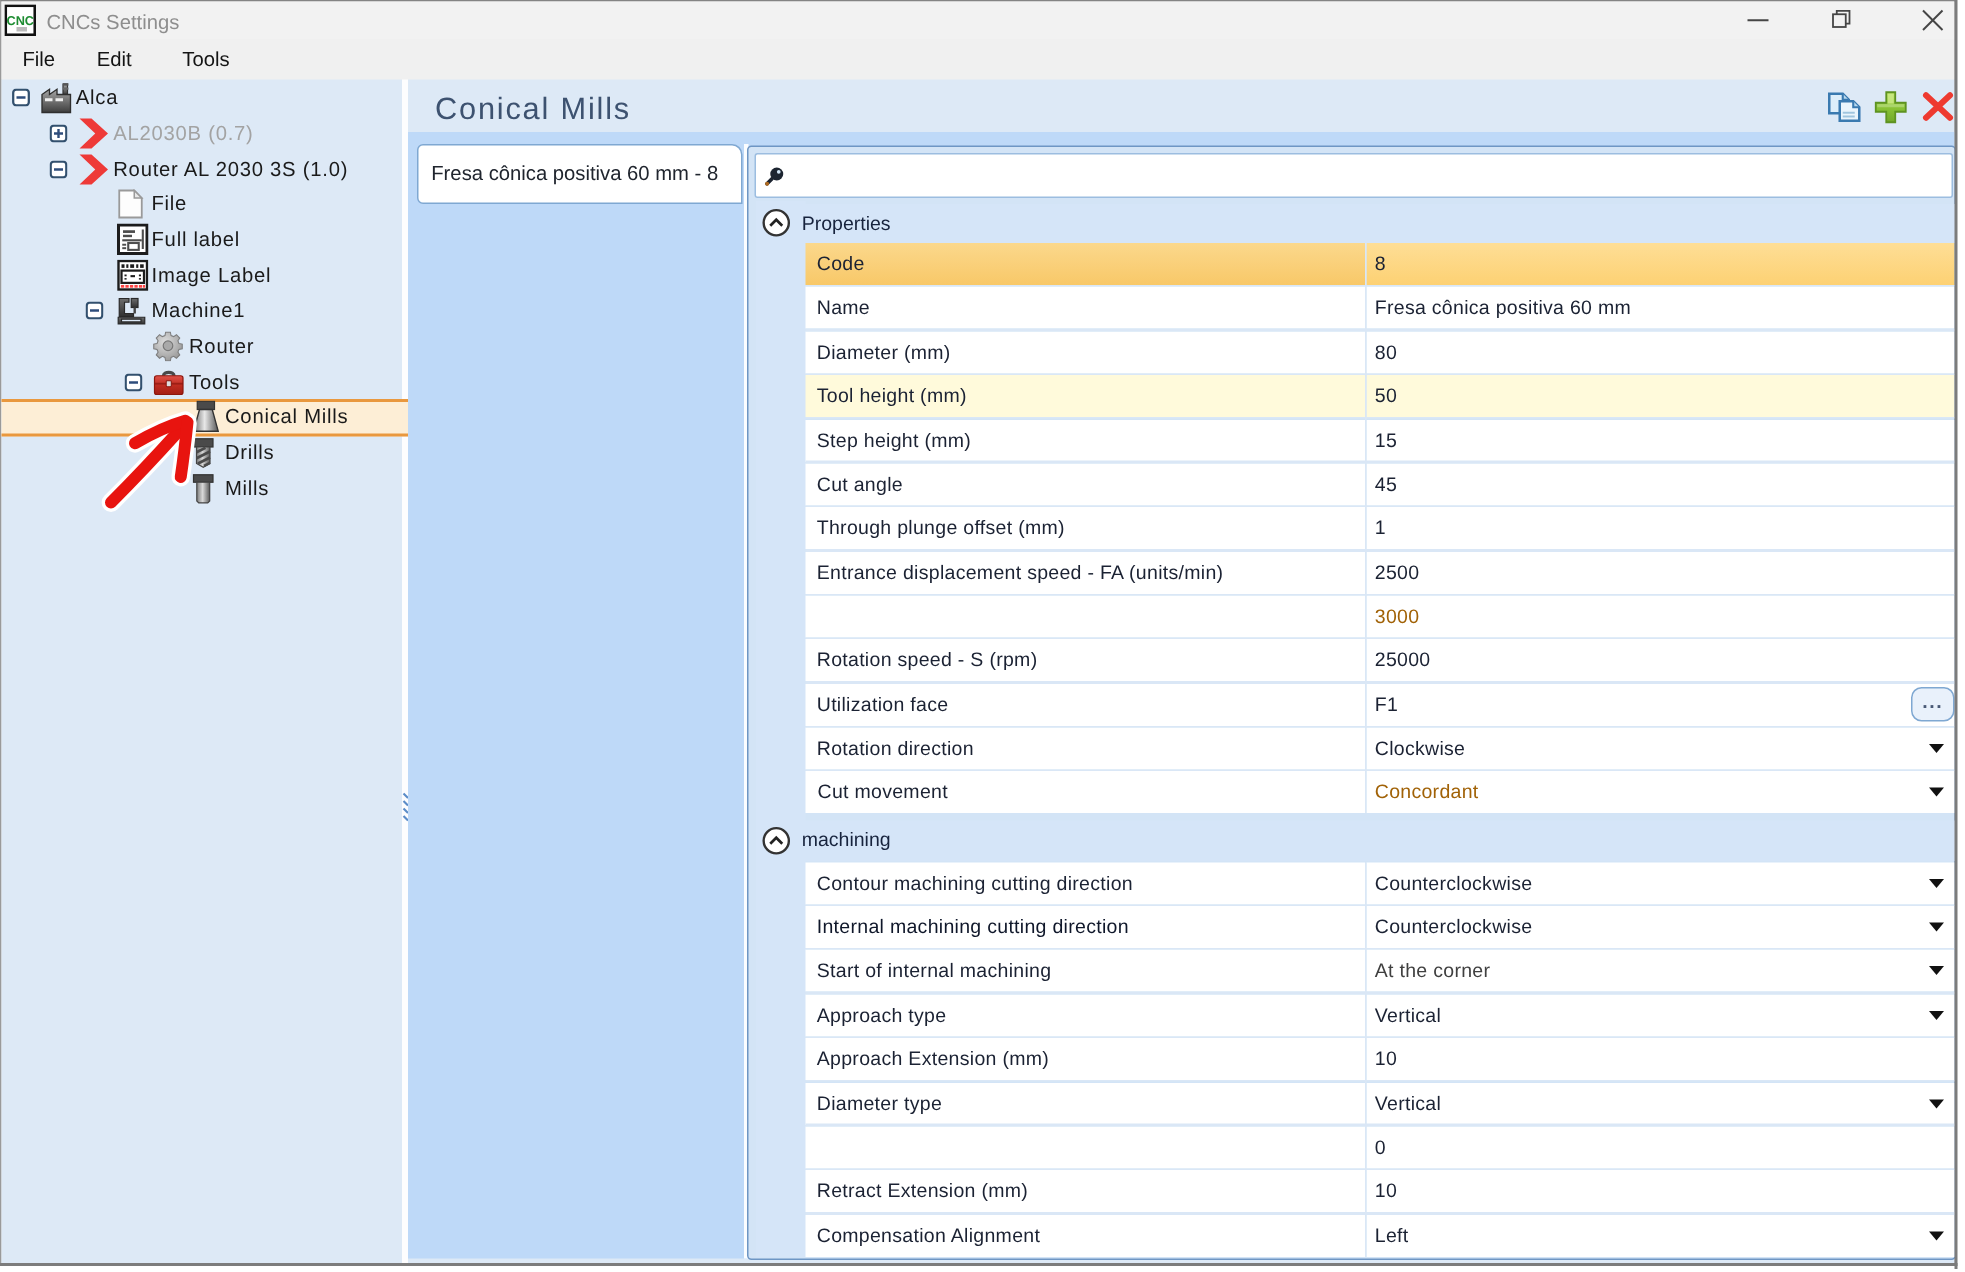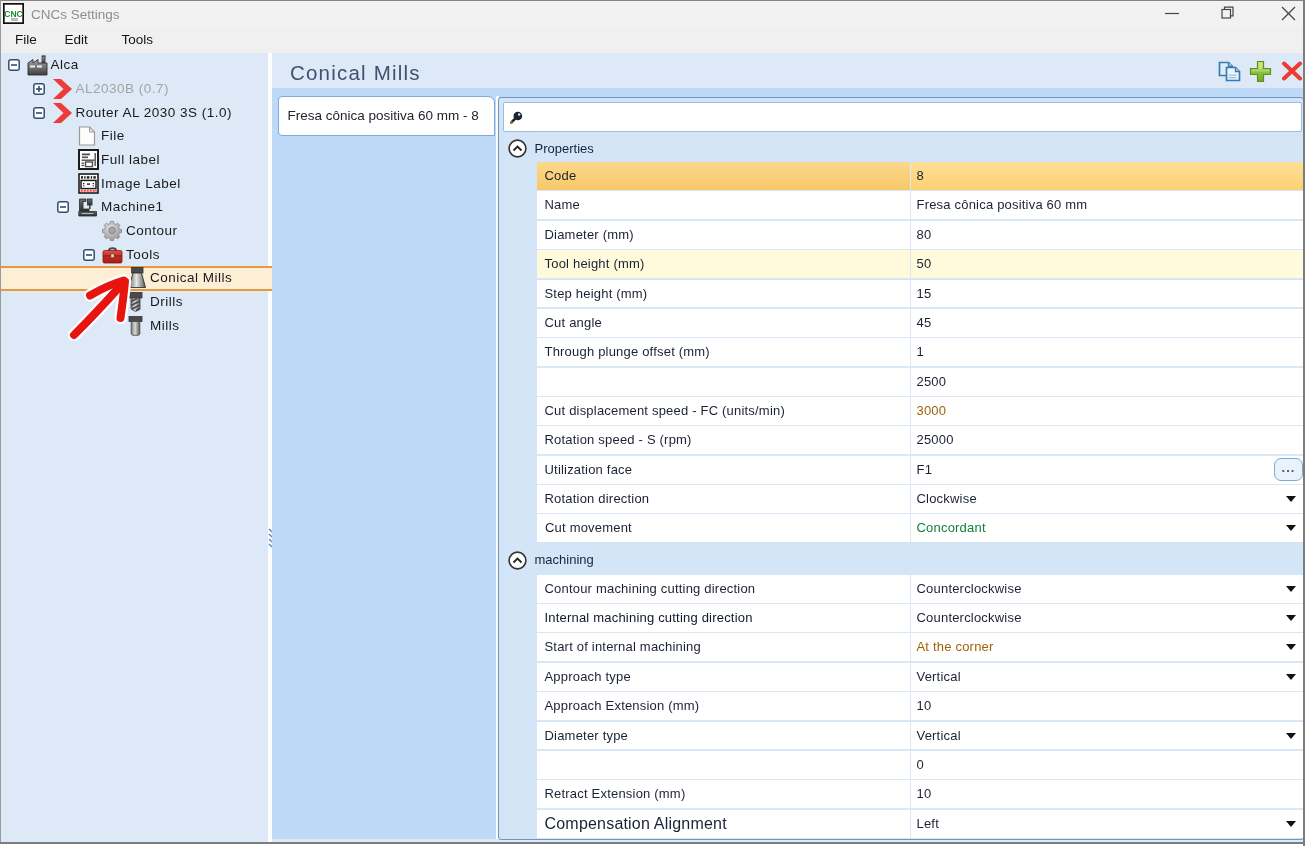--- a/index.html
+++ b/index.html
@@ -116,65 +116,65 @@
 <div style="position:absolute;left:536.0px;top:307.9px;width:372.5px;height:28.0px;background:#fff"></div>
 <div style="position:absolute;left:910.0px;top:307.9px;width:391.5px;height:28.0px;background:#fff"></div>
 <div style="position:absolute;left:543.5px;top:311.9px;height:20px;line-height:20px;color:#1b2233;font-size:13px;letter-spacing:0.2px;white-space:nowrap">Cut angle</div>
 <div style="position:absolute;left:915.5px;top:311.9px;height:20px;line-height:20px;color:#1b2233;font-size:13px;letter-spacing:0.2px;white-space:nowrap">45</div>
 <div style="position:absolute;left:536.0px;top:337.2px;width:372.5px;height:28.0px;background:#fff"></div>
 <div style="position:absolute;left:910.0px;top:337.2px;width:391.5px;height:28.0px;background:#fff"></div>
 <div style="position:absolute;left:543.5px;top:341.2px;height:20px;line-height:20px;color:#1b2233;font-size:13px;letter-spacing:0.2px;white-space:nowrap">Through plunge offset (mm)</div>
 <div style="position:absolute;left:915.5px;top:341.2px;height:20px;line-height:20px;color:#1b2233;font-size:13px;letter-spacing:0.2px;white-space:nowrap">1</div>
 <div style="position:absolute;left:536.0px;top:366.6px;width:372.5px;height:28.0px;background:#fff"></div>
 <div style="position:absolute;left:910.0px;top:366.6px;width:391.5px;height:28.0px;background:#fff"></div>
+<div style="position:absolute;left:543.5px;top:370.6px;height:20px;line-height:20px;color:#1b2233;font-size:13px;letter-spacing:0.2px;white-space:nowrap">Entrance displacement speed - FA (units/min)</div>
 <div style="position:absolute;left:915.5px;top:370.6px;height:20px;line-height:20px;color:#1b2233;font-size:13px;letter-spacing:0.2px;white-space:nowrap">2500</div>
 <div style="position:absolute;left:536.0px;top:396.0px;width:372.5px;height:28.0px;background:#fff"></div>
 <div style="position:absolute;left:910.0px;top:396.0px;width:391.5px;height:28.0px;background:#fff"></div>
-<div style="position:absolute;left:543.5px;top:400.0px;height:20px;line-height:20px;color:#1b2233;font-size:13px;letter-spacing:0.2px;white-space:nowrap">Cut displacement speed - FC (units/min)</div>
 <div style="position:absolute;left:915.5px;top:400.0px;height:20px;line-height:20px;color:#a16207;font-size:13px;letter-spacing:0.2px;white-space:nowrap">3000</div>
 <div style="position:absolute;left:536.0px;top:425.3px;width:372.5px;height:28.0px;background:#fff"></div>
 <div style="position:absolute;left:910.0px;top:425.3px;width:391.5px;height:28.0px;background:#fff"></div>
 <div style="position:absolute;left:543.5px;top:429.3px;height:20px;line-height:20px;color:#1b2233;font-size:13px;letter-spacing:0.2px;white-space:nowrap">Rotation speed - S (rpm)</div>
 <div style="position:absolute;left:915.5px;top:429.3px;height:20px;line-height:20px;color:#1b2233;font-size:13px;letter-spacing:0.2px;white-space:nowrap">25000</div>
 <div style="position:absolute;left:536.0px;top:454.7px;width:372.5px;height:28.0px;background:#fff"></div>
 <div style="position:absolute;left:910.0px;top:454.7px;width:391.5px;height:28.0px;background:#fff"></div>
 <div style="position:absolute;left:543.5px;top:458.7px;height:20px;line-height:20px;color:#1b2233;font-size:13px;letter-spacing:0.2px;white-space:nowrap">Utilization face</div>
 <div style="position:absolute;left:915.5px;top:458.7px;height:20px;line-height:20px;color:#1b2233;font-size:13px;letter-spacing:0.2px;white-space:nowrap">F1</div>
 <div style="position:absolute;left:1272.5px;top:457.2px;width:29px;height:23px;border:1.4px solid #7fa8d2;border-radius:7px;background:#e9f1fb;box-sizing:border-box"></div>
 <div style="position:absolute;left:1278px;top:458.7px;width:19px;text-align:center;color:#4a5a76;font-size:13px;letter-spacing:1px;font-weight:bold">...</div>
 <div style="position:absolute;left:536.0px;top:484.1px;width:372.5px;height:28.0px;background:#fff"></div>
 <div style="position:absolute;left:910.0px;top:484.1px;width:391.5px;height:28.0px;background:#fff"></div>
 <div style="position:absolute;left:543.5px;top:488.1px;height:20px;line-height:20px;color:#1b2233;font-size:13px;letter-spacing:0.2px;white-space:nowrap">Rotation direction</div>
 <div style="position:absolute;left:915.5px;top:488.1px;height:20px;line-height:20px;color:#1b2233;font-size:13px;letter-spacing:0.2px;white-space:nowrap">Clockwise</div>
 <div style="position:absolute;left:1284.5px;top:495.1px;width:0;height:0;border-left:5.5px solid transparent;border-right:5.5px solid transparent;border-top:6px solid #111"></div>
 <div style="position:absolute;left:536.0px;top:513.4px;width:372.5px;height:28.0px;background:#fff"></div>
 <div style="position:absolute;left:910.0px;top:513.4px;width:391.5px;height:28.0px;background:#fff"></div>
 <div style="position:absolute;left:544px;top:517.4px;height:20px;line-height:20px;color:#1b2233;font-size:13px;letter-spacing:0.2px;white-space:nowrap">Cut movement</div>
-<div style="position:absolute;left:915.5px;top:517.4px;height:20px;line-height:20px;color:#15803d;font-size:13px;letter-spacing:0.2px;white-space:nowrap">Concordant</div>
+<div style="position:absolute;left:915.5px;top:517.4px;height:20px;line-height:20px;color:#a16207;font-size:13px;letter-spacing:0.2px;white-space:nowrap">Concordant</div>
 <div style="position:absolute;left:1284.5px;top:524.4px;width:0;height:0;border-left:5.5px solid transparent;border-right:5.5px solid transparent;border-top:6px solid #111"></div>
 <div style="position:absolute;left:502.5px;top:546.0px;width:800px;height:26.5px;background:#d5e5f8"></div>
     <svg style="position:absolute;left:506.5px;top:549.8px" width="19" height="19">
       <circle cx="9.5" cy="9.5" r="8.4" fill="#fff" stroke="#333" stroke-width="1.6"></circle>
       <path d="M5.5 11.5 L9.5 7.5 L13.5 11.5" fill="none" stroke="#222" stroke-width="1.8"></path>
     </svg>
     <div style="position:absolute;left:533.5px;top:549.2px;height:20px;line-height:20px;color:#17233d;font-size:13px">machining</div>
 <div style="position:absolute;left:536.0px;top:573.6px;width:372.5px;height:28.0px;background:#fff"></div>
 <div style="position:absolute;left:910.0px;top:573.6px;width:391.5px;height:28.0px;background:#fff"></div>
 <div style="position:absolute;left:543.5px;top:577.6px;height:20px;line-height:20px;color:#1b2233;font-size:13px;letter-spacing:0.2px;white-space:nowrap">Contour machining cutting direction</div>
 <div style="position:absolute;left:915.5px;top:577.6px;height:20px;line-height:20px;color:#1b2233;font-size:13px;letter-spacing:0.2px;white-space:nowrap">Counterclockwise</div>
 <div style="position:absolute;left:1284.5px;top:584.6px;width:0;height:0;border-left:5.5px solid transparent;border-right:5.5px solid transparent;border-top:6px solid #111"></div>
 <div style="position:absolute;left:536.0px;top:603.0px;width:372.5px;height:28.0px;background:#fff"></div>
 <div style="position:absolute;left:910.0px;top:603.0px;width:391.5px;height:28.0px;background:#fff"></div>
 <div style="position:absolute;left:543.5px;top:607.0px;height:20px;line-height:20px;color:#0f172a;font-size:13px;letter-spacing:0.2px;white-space:nowrap">Internal machining cutting direction</div>
 <div style="position:absolute;left:915.5px;top:607.0px;height:20px;line-height:20px;color:#1b2233;font-size:13px;letter-spacing:0.2px;white-space:nowrap">Counterclockwise</div>
 <div style="position:absolute;left:1284.5px;top:614.0px;width:0;height:0;border-left:5.5px solid transparent;border-right:5.5px solid transparent;border-top:6px solid #111"></div>
 <div style="position:absolute;left:536.0px;top:632.3px;width:372.5px;height:28.0px;background:#fff"></div>
 <div style="position:absolute;left:910.0px;top:632.3px;width:391.5px;height:28.0px;background:#fff"></div>
 <div style="position:absolute;left:543.5px;top:636.3px;height:20px;line-height:20px;color:#1b2233;font-size:13px;letter-spacing:0.2px;white-space:nowrap">Start of internal machining</div>
-<div style="position:absolute;left:915.5px;top:636.3px;height:20px;line-height:20px;color:#a16207;font-size:13px;letter-spacing:0.2px;white-space:nowrap">At the corner</div>
+<div style="position:absolute;left:915.5px;top:636.3px;height:20px;line-height:20px;color:#404040;font-size:13px;letter-spacing:0.2px;white-space:nowrap">At the corner</div>
 <div style="position:absolute;left:1284.5px;top:643.3px;width:0;height:0;border-left:5.5px solid transparent;border-right:5.5px solid transparent;border-top:6px solid #111"></div>
 <div style="position:absolute;left:536.0px;top:661.7px;width:372.5px;height:28.0px;background:#fff"></div>
 <div style="position:absolute;left:910.0px;top:661.7px;width:391.5px;height:28.0px;background:#fff"></div>
 <div style="position:absolute;left:543.5px;top:665.7px;height:20px;line-height:20px;color:#1b2233;font-size:13px;letter-spacing:0.2px;white-space:nowrap">Approach type</div>
 <div style="position:absolute;left:915.5px;top:665.7px;height:20px;line-height:20px;color:#1b2233;font-size:13px;letter-spacing:0.2px;white-space:nowrap">Vertical</div>
 <div style="position:absolute;left:1284.5px;top:672.7px;width:0;height:0;border-left:5.5px solid transparent;border-right:5.5px solid transparent;border-top:6px solid #111"></div>
 <div style="position:absolute;left:536.0px;top:691.1px;width:372.5px;height:28.0px;background:#fff"></div>
 <div style="position:absolute;left:910.0px;top:691.1px;width:391.5px;height:28.0px;background:#fff"></div>
 <div style="position:absolute;left:543.5px;top:695.1px;height:20px;line-height:20px;color:#1b2233;font-size:13px;letter-spacing:0.2px;white-space:nowrap">Approach Extension (mm)</div>
 <div style="position:absolute;left:915.5px;top:695.1px;height:20px;line-height:20px;color:#1b2233;font-size:13px;letter-spacing:0.2px;white-space:nowrap">10</div>
@@ -185,21 +185,21 @@
 <div style="position:absolute;left:1284.5px;top:731.5px;width:0;height:0;border-left:5.5px solid transparent;border-right:5.5px solid transparent;border-top:6px solid #111"></div>
 <div style="position:absolute;left:536.0px;top:749.8px;width:372.5px;height:28.0px;background:#fff"></div>
 <div style="position:absolute;left:910.0px;top:749.8px;width:391.5px;height:28.0px;background:#fff"></div>
 <div style="position:absolute;left:915.5px;top:753.8px;height:20px;line-height:20px;color:#1b2233;font-size:13px;letter-spacing:0.2px;white-space:nowrap">0</div>
 <div style="position:absolute;left:536.0px;top:779.2px;width:372.5px;height:28.0px;background:#fff"></div>
 <div style="position:absolute;left:910.0px;top:779.2px;width:391.5px;height:28.0px;background:#fff"></div>
 <div style="position:absolute;left:543.5px;top:783.2px;height:20px;line-height:20px;color:#1b2233;font-size:13px;letter-spacing:0.2px;white-space:nowrap">Retract Extension (mm)</div>
 <div style="position:absolute;left:915.5px;top:783.2px;height:20px;line-height:20px;color:#1b2233;font-size:13px;letter-spacing:0.2px;white-space:nowrap">10</div>
 <div style="position:absolute;left:536.0px;top:808.6px;width:372.5px;height:28.0px;background:#fff"></div>
 <div style="position:absolute;left:910.0px;top:808.6px;width:391.5px;height:28.0px;background:#fff"></div>
-<div style="position:absolute;left:543.5px;top:812.6px;height:20px;line-height:20px;color:#1b2233;font-size:16px;letter-spacing:0.2px;white-space:nowrap">Compensation Alignment</div>
+<div style="position:absolute;left:543.5px;top:812.6px;height:20px;line-height:20px;color:#1b2233;font-size:13px;letter-spacing:0.2px;white-space:nowrap">Compensation Alignment</div>
 <div style="position:absolute;left:915.5px;top:812.6px;height:20px;line-height:20px;color:#1b2233;font-size:13px;letter-spacing:0.2px;white-space:nowrap">Left</div>
 <div style="position:absolute;left:1284.5px;top:819.6px;width:0;height:0;border-left:5.5px solid transparent;border-right:5.5px solid transparent;border-top:6px solid #111"></div>
 <div class="abs" style="left:536px;top:189.00px;width:766.5px;height:1.37px;background:#dae7f6"></div>
 <div class="abs" style="left:536px;top:218.37px;width:766.5px;height:1.37px;background:#dae7f6"></div>
 <div class="abs" style="left:536px;top:247.74px;width:766.5px;height:1.37px;background:#dae7f6"></div>
 <div class="abs" style="left:536px;top:277.11px;width:766.5px;height:1.37px;background:#dae7f6"></div>
 <div class="abs" style="left:536px;top:306.48px;width:766.5px;height:1.37px;background:#dae7f6"></div>
 <div class="abs" style="left:536px;top:335.85px;width:766.5px;height:1.37px;background:#dae7f6"></div>
 <div class="abs" style="left:536px;top:365.22px;width:766.5px;height:1.37px;background:#dae7f6"></div>
 <div class="abs" style="left:536px;top:394.59px;width:766.5px;height:1.37px;background:#dae7f6"></div>
@@ -317,21 +317,21 @@
 <div style="position:absolute;left:101.0px;top:219.4px;width:22px;height:21px"><svg width="20" height="21" viewBox="0 0 20 21">
 <defs>
           <radialGradient id="gg" cx="0.4" cy="0.35" r="0.8">
             <stop offset="0" stop-color="#dedede"></stop>
             <stop offset="1" stop-color="#8e8e8e"></stop>
           </radialGradient>
         </defs>
 <path fill="url(#gg)" stroke="#7d7d7d" stroke-width="0.8" d="M8.2 1h3.6l.5 2.5 2 .8 2.1-1.4 2.5 2.5-1.4 2.1.8 2 2.5.5v3.6l-2.5.5-.8 2 1.4 2.1-2.5 2.5-2.1-1.4-2 .8-.5 2.5H8.2l-.5-2.5-2-.8-2.1 1.4-2.5-2.5 1.4-2.1-.8-2L-.8 13.6 -.8 10l2.5-.5.8-2-1.4-2.1 2.5-2.5 2.1 1.4 2-.8z" transform="translate(1.2,0.6) scale(0.88)"></path>
 <circle cx="10" cy="10.5" r="3.2" fill="#a9a9a9" stroke="#777" stroke-width="0.8"></circle>
 </svg></div>
-<div style="position:absolute;left:125.0px;top:219.9px;height:20px;line-height:20px;font-size:13.5px;letter-spacing:0.5px;color:#1a1a1a;white-space:nowrap">Contour</div>
+<div style="position:absolute;left:125.0px;top:219.9px;height:20px;line-height:20px;font-size:13.5px;letter-spacing:0.5px;color:#1a1a1a;white-space:nowrap">Router</div>
 <svg style="position:absolute;left:81.5px;top:247.6px" width="12" height="12">
       <rect x="0.8" y="0.8" width="10.4" height="10.4" rx="2" fill="#fff" stroke="#32506e" stroke-width="1.5"></rect>
       <line x1="3" y1="6" x2="9" y2="6" stroke="#2e4d7b" stroke-width="1.6"></line>
     </svg>
 <div style="position:absolute;left:101.0px;top:244.6px;width:22px;height:18px"><svg width="21" height="18" viewBox="0 0 21 18">
 <defs>
           <linearGradient id="tb" x1="0" y1="0" x2="0" y2="1">
             <stop offset="0" stop-color="#e0524a"></stop>
             <stop offset="0.5" stop-color="#c02c20"></stop>
             <stop offset="1" stop-color="#a21f15"></stop>

